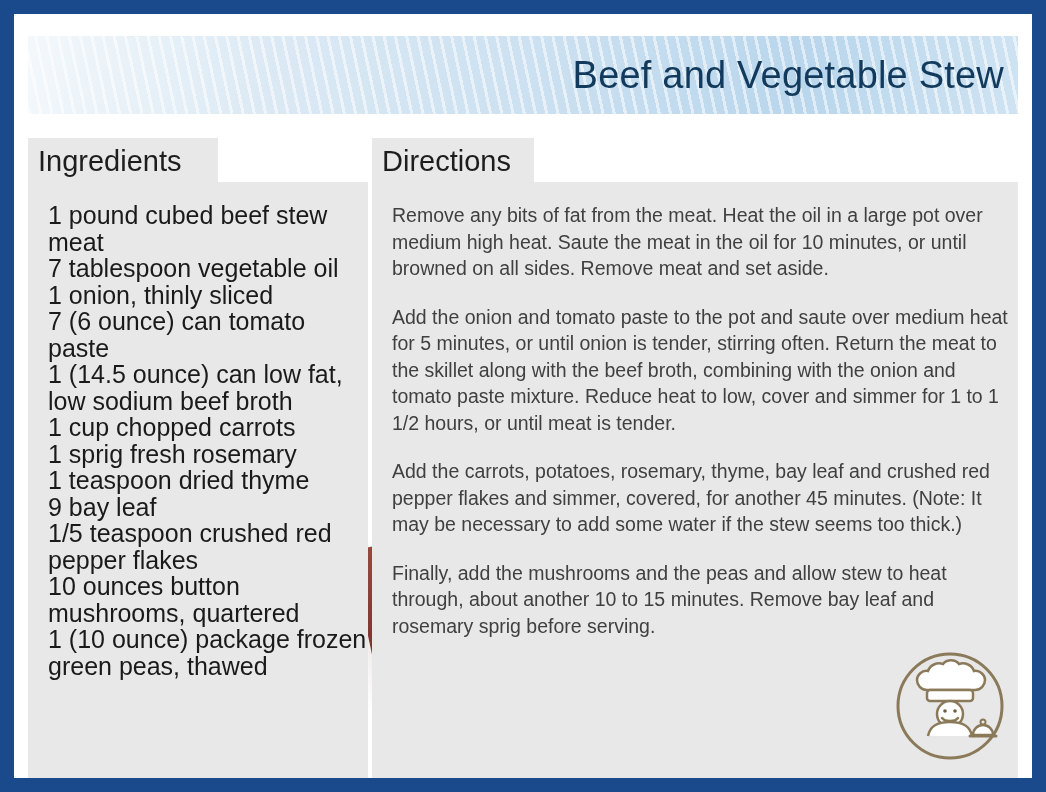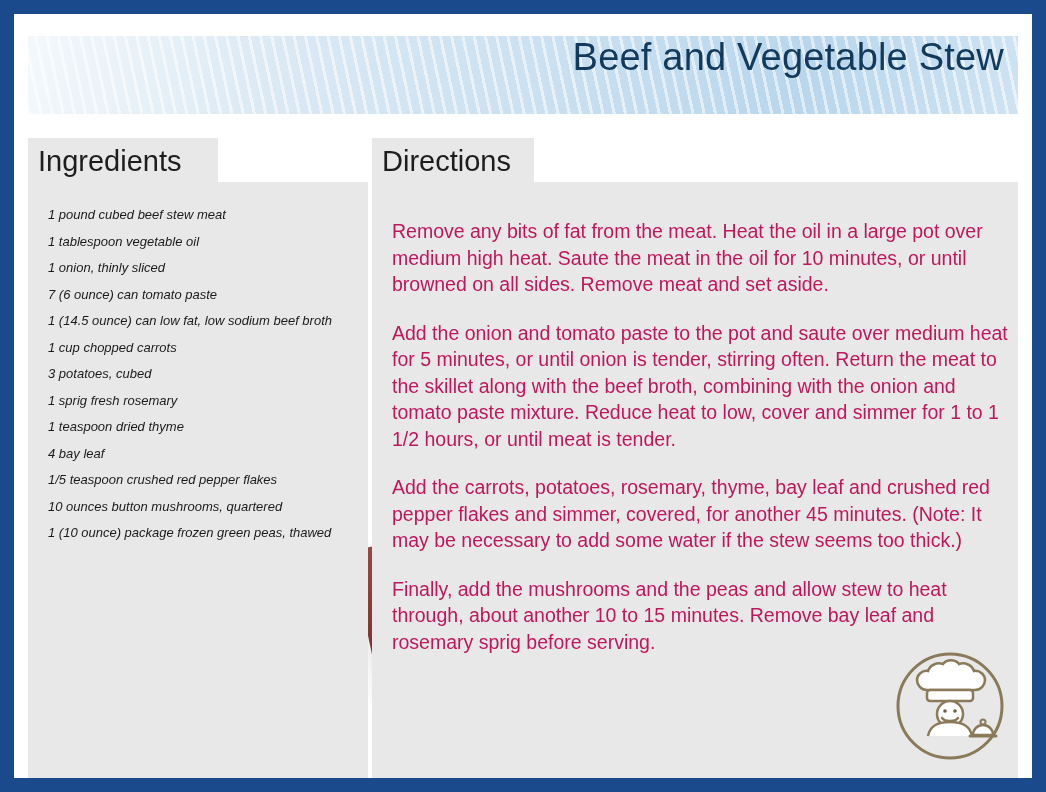--- a/index.html
+++ b/index.html
@@ -60,20 +60,21 @@
 
   
   .banner {
     position: absolute;
     left: 14px;
     top: 22px;
     width: 990px;
     height: 78px;
     background: linear-gradient(100deg,#f3f8fb 0%, #dbe9f4 25%, #c9dff0 55%, #b9d6ec 78%, #cfe3f2 100%);
     display: flex;
+    align-items: center;
     justify-content: flex-end;
     box-sizing: border-box;
     padding-right: 14px;
   }
   .banner::before {
     content: "";
     position: absolute;
     left: 0; top: 0; right: 0; bottom: 0;
     background: repeating-linear-gradient(78deg, rgba(255,255,255,0.55) 0 3px, rgba(255,255,255,0) 3px 11px);
     pointer-events: none;
@@ -130,35 +131,34 @@
     font-size: 29px;
     color: #1d1d1d;
     font-weight: 400;
   }
 
   .ingredients {
     position: absolute;
     left: 34px;
     top: 188px;
     width: 320px;
-    font-size: 13px;
+    font-size: 25px;
     line-height: 26.5px;
     color: #1a1a1a;
-    font-style: italic;
   }
   .ingredients div { white-space: normal; }
 
   .directions {
     position: absolute;
     left: 378px;
-    top: 204px;
+    top: 188px;
     width: 620px;
     font-size: 19.5px;
     line-height: 26.5px;
-    color: #be185d;
+    color: #404040;
   }
   .directions p {
     margin: 0 0 22px 0;
   }
   .directions p:last-child { margin-bottom: 0; }
 
   
   .logo {
     position: absolute;
     right: 26px;
@@ -193,29 +193,28 @@
 
   <div class="head-tab head-left">
     <span class="head-text">Ingredients</span>
   </div>
   <div class="head-tab head-right">
     <span class="head-text">Directions</span>
   </div>
 
   <div class="ingredients">
     <div>1 pound cubed beef stew meat</div>
-    <div>1 tablespoon vegetable oil</div>
+    <div>7 tablespoon vegetable oil</div>
     <div>1 onion, thinly sliced</div>
     <div>7 (6 ounce) can tomato paste</div>
     <div>1 (14.5 ounce) can low fat, low sodium beef broth</div>
     <div>1 cup chopped carrots</div>
-    <div>3 potatoes, cubed</div>
     <div>1 sprig fresh rosemary</div>
     <div>1 teaspoon dried thyme</div>
-    <div>4 bay leaf</div>
+    <div>9 bay leaf</div>
     <div>1/5 teaspoon crushed red pepper flakes</div>
     <div>10 ounces button mushrooms, quartered</div>
     <div>1 (10 ounce) package frozen green peas, thawed</div>
   </div>
 
   <div class="directions">
     <p>Remove any bits of fat from the meat. Heat the oil in a large pot over medium high heat. Saute the meat in the oil for 10 minutes, or until browned on all sides. Remove meat and set aside.</p>
     <p>Add the onion and tomato paste to the pot and saute over medium heat for 5 minutes, or until onion is tender, stirring often. Return the meat to the skillet along with the beef broth, combining with the onion and tomato paste mixture. Reduce heat to low, cover and simmer for 1 to 1 1/2 hours, or until meat is tender.</p>
     <p>Add the carrots, potatoes, rosemary, thyme, bay leaf and crushed red pepper flakes and simmer, covered, for another 45 minutes. (Note: It may be necessary to add some water if the stew seems too thick.)</p>
     <p>Finally, add the mushrooms and the peas and allow stew to heat through, about another 10 to 15 minutes. Remove bay leaf and rosemary sprig before serving.</p>

